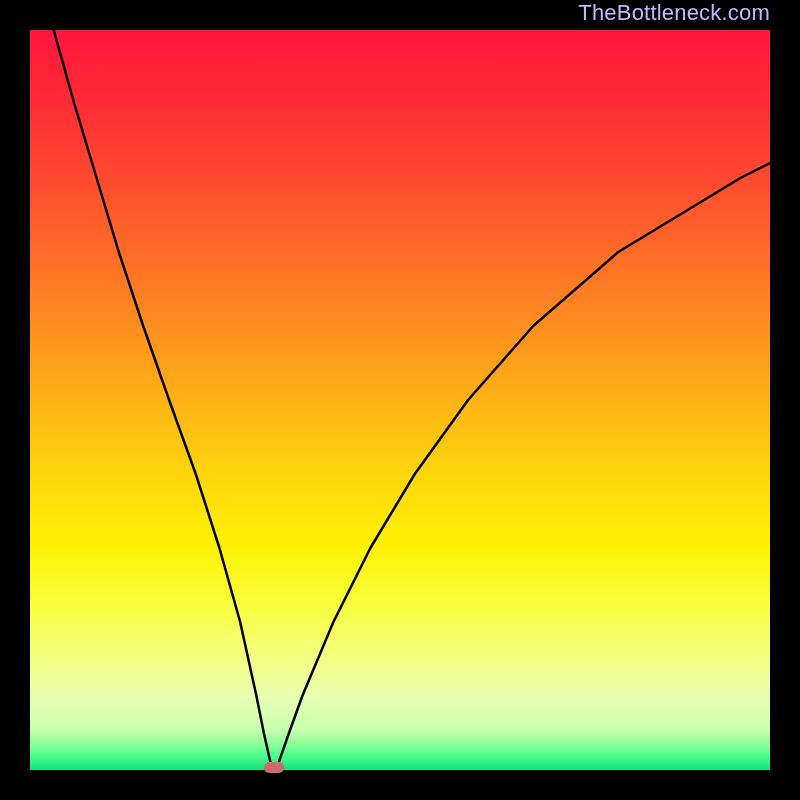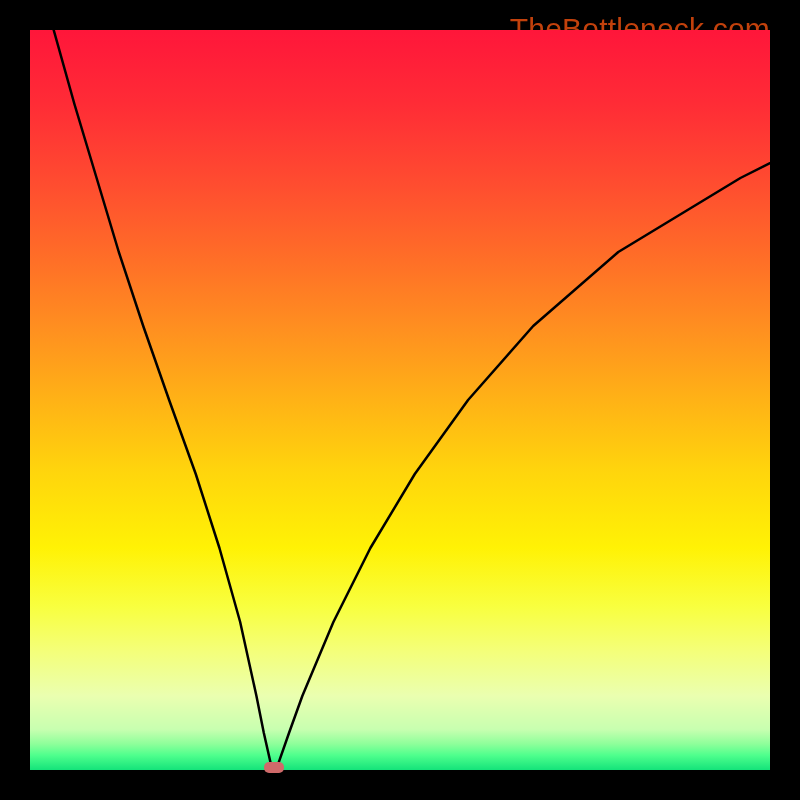--- a/index.html
+++ b/index.html
@@ -21,24 +21,24 @@
   }
   .plot {
     position: absolute;
     left: 0;
     top: 0;
     width: 740px;
     height: 740px;
   }
   .watermark {
     position: absolute;
-    top: 12px;
+    top: 0;
     right: 30px;
-    color: #c2410c;
-    font-size: 30px;
+    color: #c4b5fd;
+    font-size: 22px;
     letter-spacing: 0.2px;
     font-weight: 400;
   }
   .marker {
     position: absolute;
     width: 20px;
     height: 11px;
     border-radius: 5px;
     background: #cf6a6a;
   }

